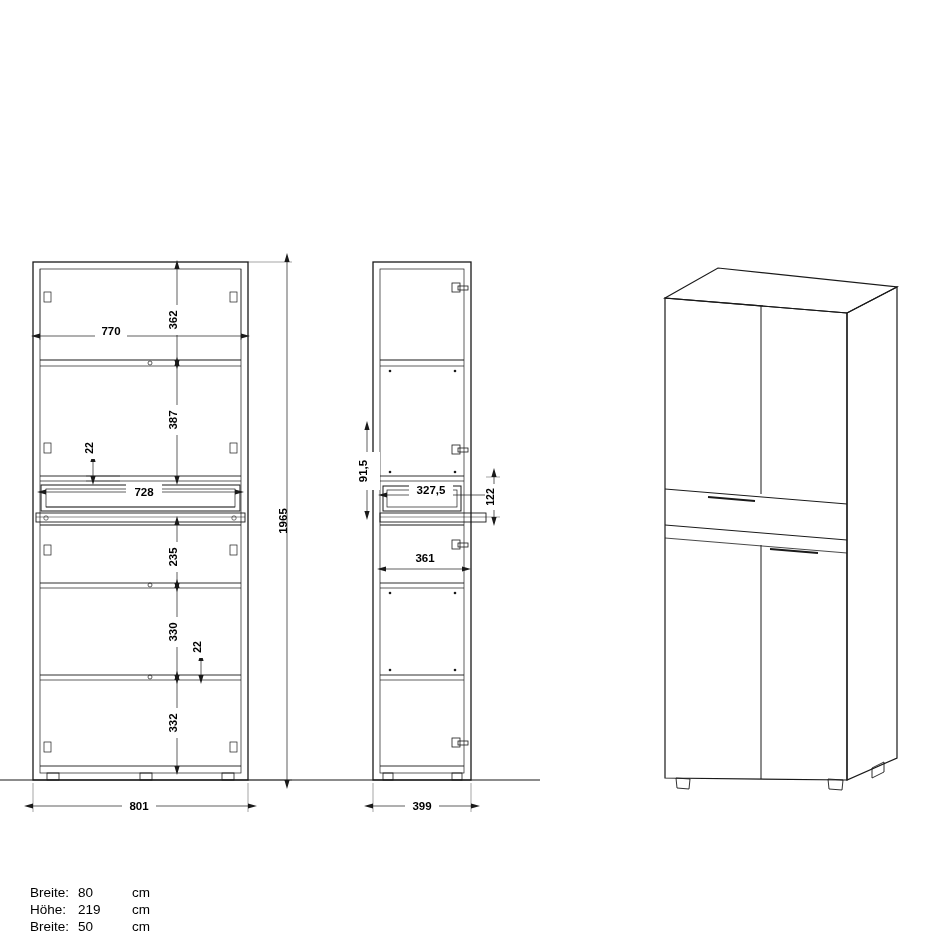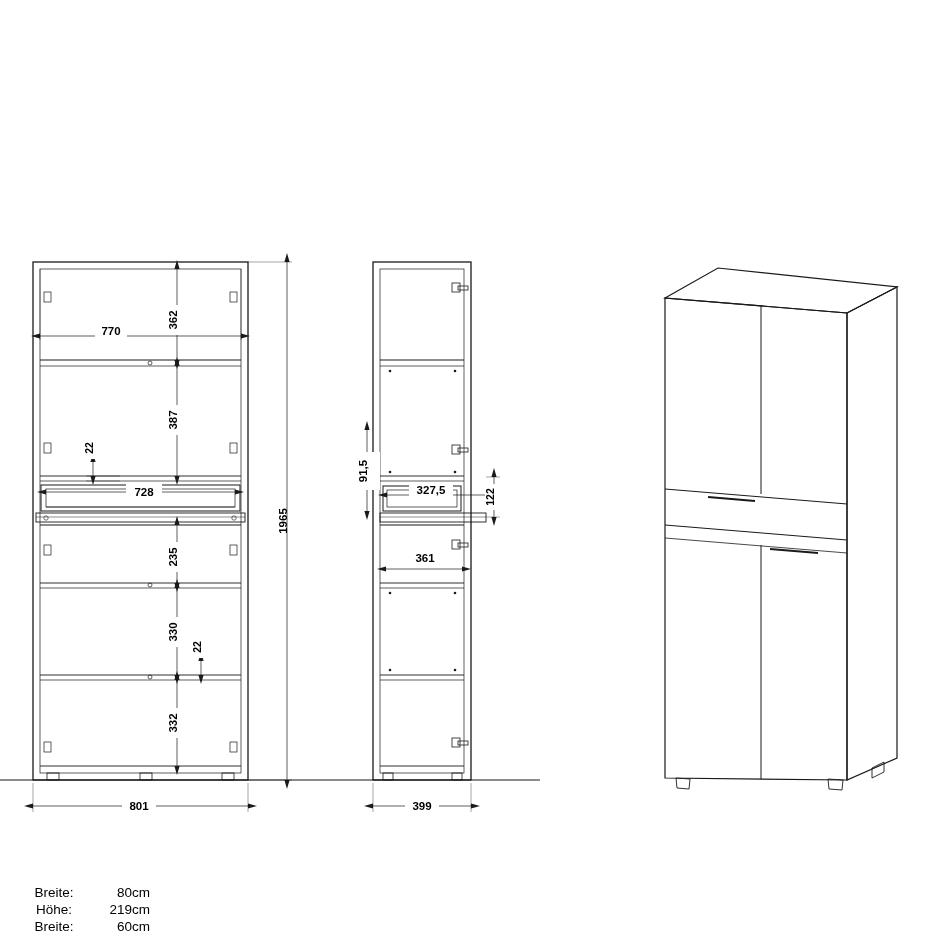--- a/index.html
+++ b/index.html
@@ -36,26 +36,24 @@
     font-family: "Liberation Sans", sans-serif;
     color: #000;
   }
   .spec-row {
     display: block;
     white-space: pre;
   }
   .spec-label {
     display: inline-block;
     width: 48px;
-    text-align: center;
   }
   .spec-value {
     display: inline-block;
     width: 54px;
-    text-align: right;
   }
   .spec-unit {
     display: inline-block;
     padding-left: 0;
   }
   text {
     font-family: "Liberation Sans", sans-serif;
     fill: #000;
   }
   .dimtext {
@@ -296,16 +294,16 @@
       <text class="dimtext-sm" x="494" y="497" text-anchor="middle" transform="rotate(-90 494 497)">122</text>
 
       <rect x="408" y="551" width="34" height="14" fill="#fff" stroke="none"></rect>
       <text class="dimtext" x="425" y="562" text-anchor="middle">361</text>
     </g>
   </svg>
 
   <div class="spec-block">
     <span class="spec-row"><span class="spec-label">Breite:</span><span class="spec-value">80</span><span class="spec-unit">cm</span></span>
     <span class="spec-row"><span class="spec-label">Höhe:</span><span class="spec-value">219</span><span class="spec-unit">cm</span></span>
-    <span class="spec-row"><span class="spec-label">Breite:</span><span class="spec-value">60</span><span class="spec-unit">cm</span></span>
+    <span class="spec-row"><span class="spec-label">Breite:</span><span class="spec-value">50</span><span class="spec-unit">cm</span></span>
   </div>
 
 </div>
 
 </body></html>

